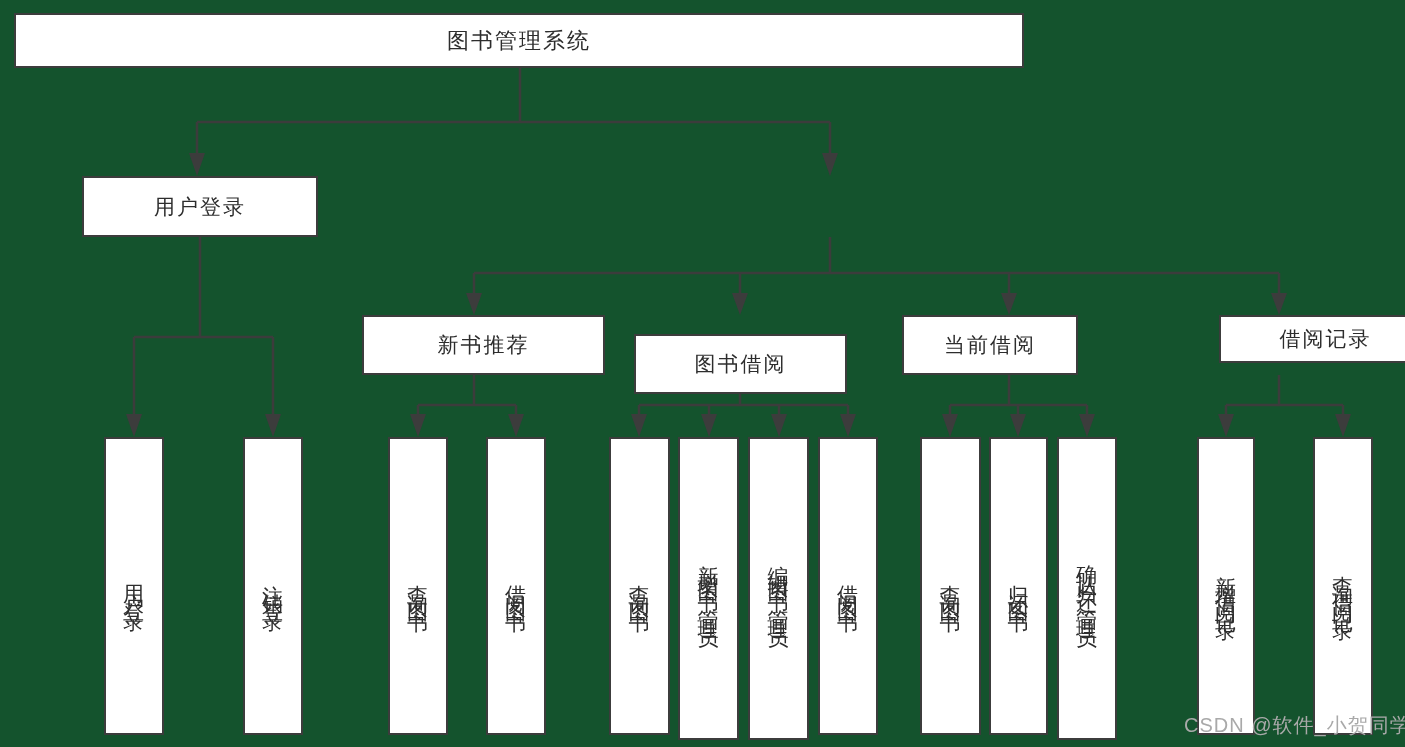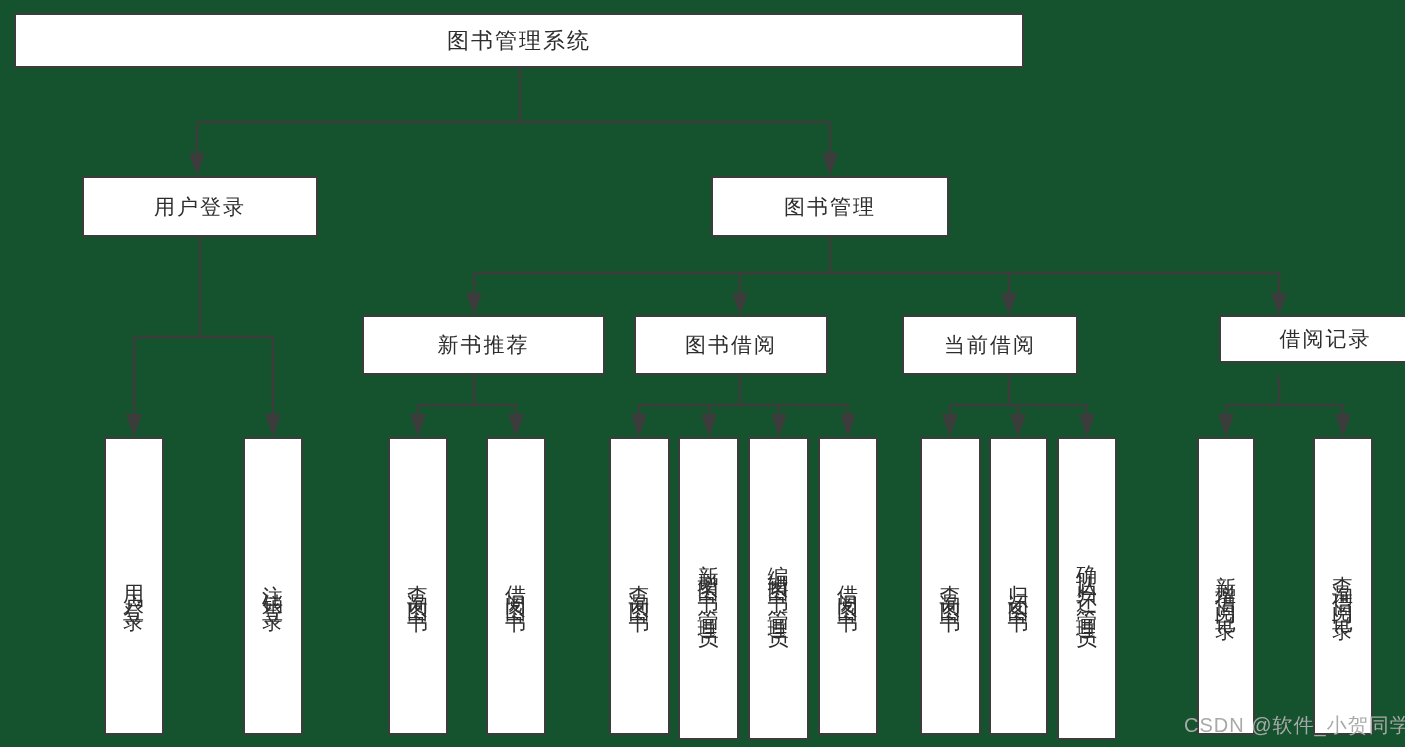--- a/index.html
+++ b/index.html
@@ -90,28 +90,25 @@
     </g>
   </svg>
 
   <div class="node h root" style="left:14px;top:13px;width:1010px;height:55px">
     <span>图书管理系统</span>
   </div>
 
   <div class="node h" style="left:82px;top:176px;width:236px;height:61px">
     <span>用户登录</span>
   </div>
-  <div class="node h" style="left:711px;top:176px;width:238px;height:61px">
-    <span>图书管理</span>
-  </div>
 
   <div class="node h" style="left:362px;top:315px;width:243px;height:60px">
     <span>新书推荐</span>
   </div>
-  <div class="node h" style="left:634px;top:315px;width:194px;height:60px">
+  <div class="node h" style="left:634px;top:334px;width:213px;height:60px">
     <span>图书借阅</span>
   </div>
   <div class="node h" style="left:902px;top:315px;width:176px;height:60px">
     <span>当前借阅</span>
   </div>
   <div class="node h" style="left:1219px;top:315px;width:213px;height:48px">
     <span>借阅记录</span>
   </div>
 
   <div class="node v" style="left:104px;top:437px;width:60px;height:298px">

